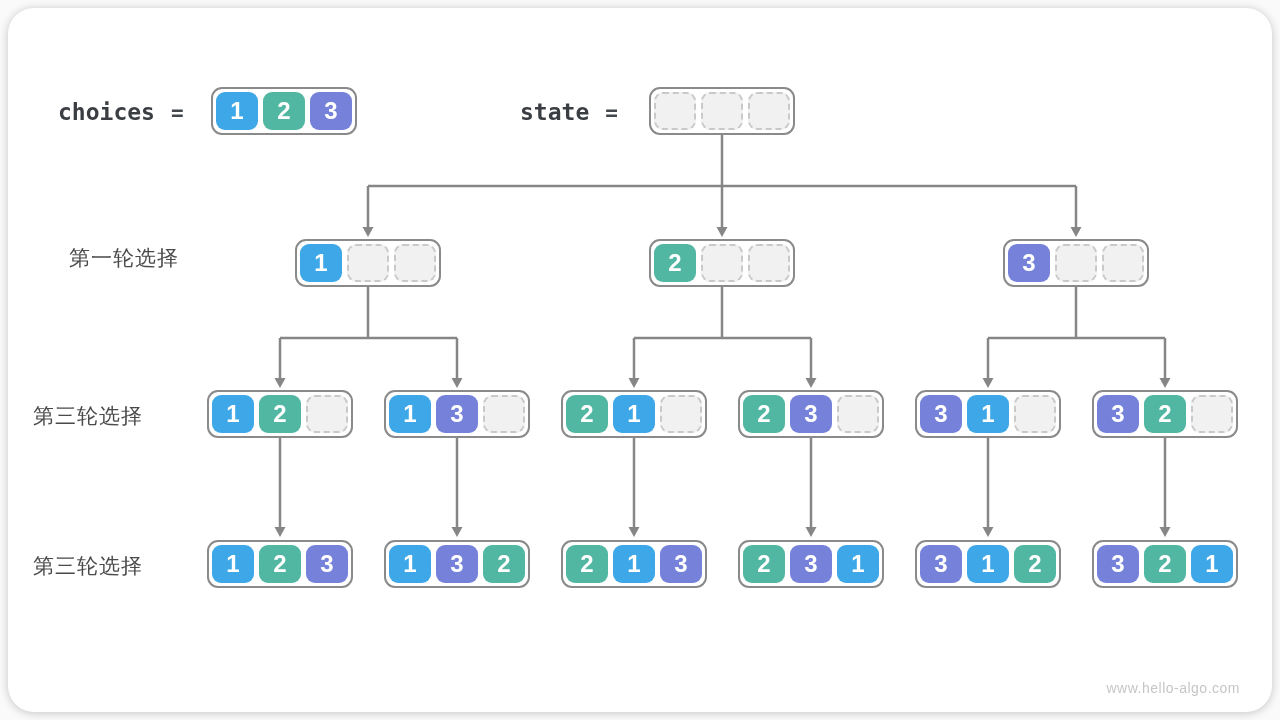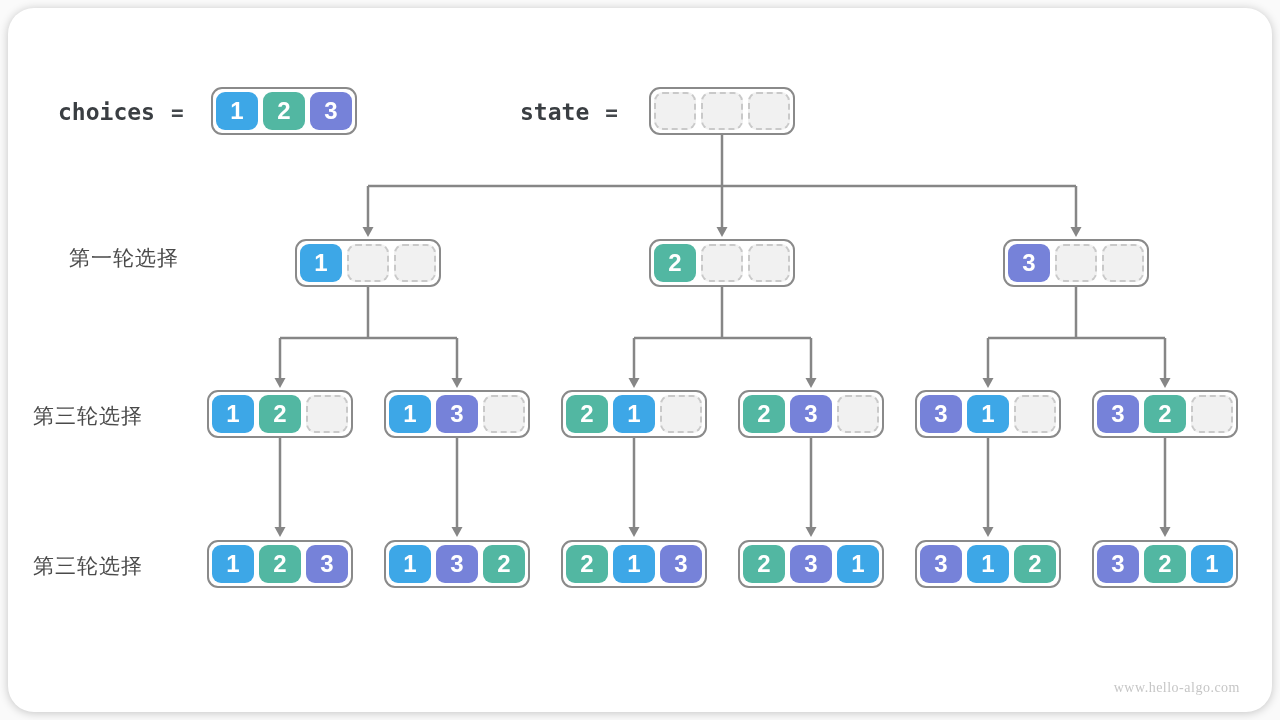--- a/index.html
+++ b/index.html
@@ -41,21 +41,21 @@
     box-sizing:border-box;width:42px;height:38px;border-radius:9px;
     display:flex;align-items:center;justify-content:center;
     font-size:24px;font-weight:bold;color:#ffffff;
   }
   .slot.empty{
     background:#f1f1f1;border:2px dashed #c9c9c9;
   }
 
   .watermark{
     position:absolute;right:40px;bottom:24px;
-    font-family:Liberation Serif, serif;
+    font-family:Liberation Sans, sans-serif;
     font-size:14px;color:#c6c6c6;letter-spacing:.5px;
   }
 </style>
 </head>
 <body>
 
 <div class="card"></div>
 
 <div class="stage">
 

